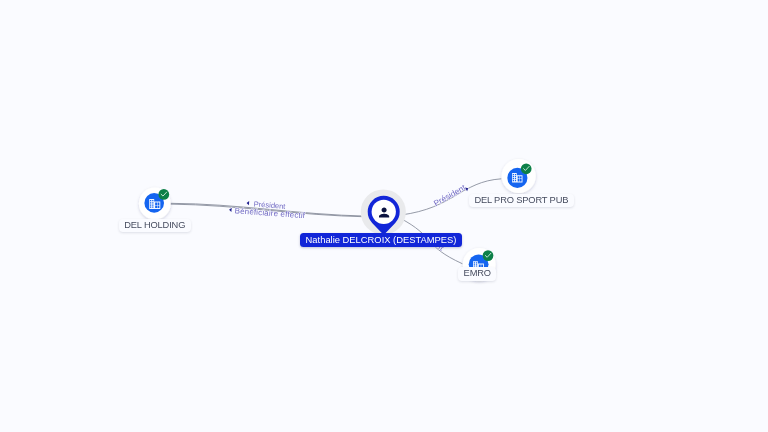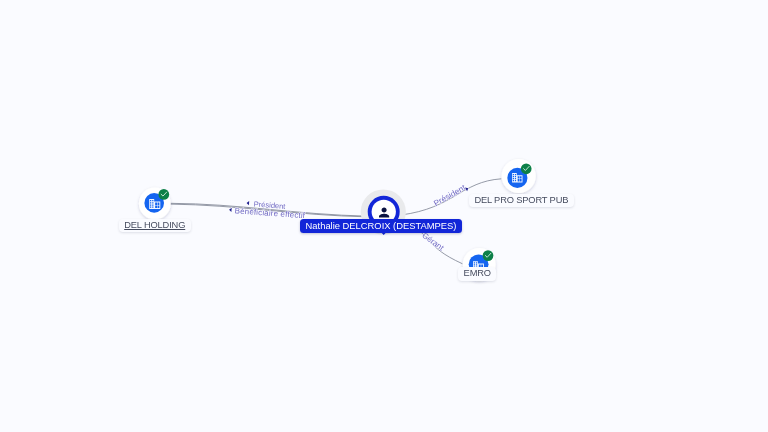--- a/index.html
+++ b/index.html
@@ -100,17 +100,17 @@
       <g transform="rotate(36 421.4 236.4)">
         <text font-size="8" x="421.4" y="236.4">Gérant</text>
       </g>
       <g transform="rotate(-29.3 435.7 206.4)">
         <text font-size="8.3" x="435.7" y="206.4">Président</text>
         <path d="M473.0,206.4 L470.5,204.3 L470.5,208.5 Z" fill="#1f1f8f"></path>
       </g>
     </g>
   </svg>
 
-  <div class="nodelabel" style="left:118.8px;top:218.6px;text-decoration:underline;">DEL HOLDING</div>
+  <div class="nodelabel" style="left:118.8px;top:218.6px;">DEL HOLDING</div>
   <div class="nodelabel" style="left:469px;top:193.6px;text-align:center;">DEL PRO SPORT PUB</div>
   <div class="nodelabel" style="left:458.2px;top:267px;">EMRO</div>
-  <div class="nodelabel sel" style="left:300.2px;top:219px;">Nathalie DELCROIX (DESTAMPES)</div>
+  <div class="nodelabel sel" style="left:300.2px;top:233px;">Nathalie DELCROIX (DESTAMPES)</div>
 </div>
 
 </body></html>

